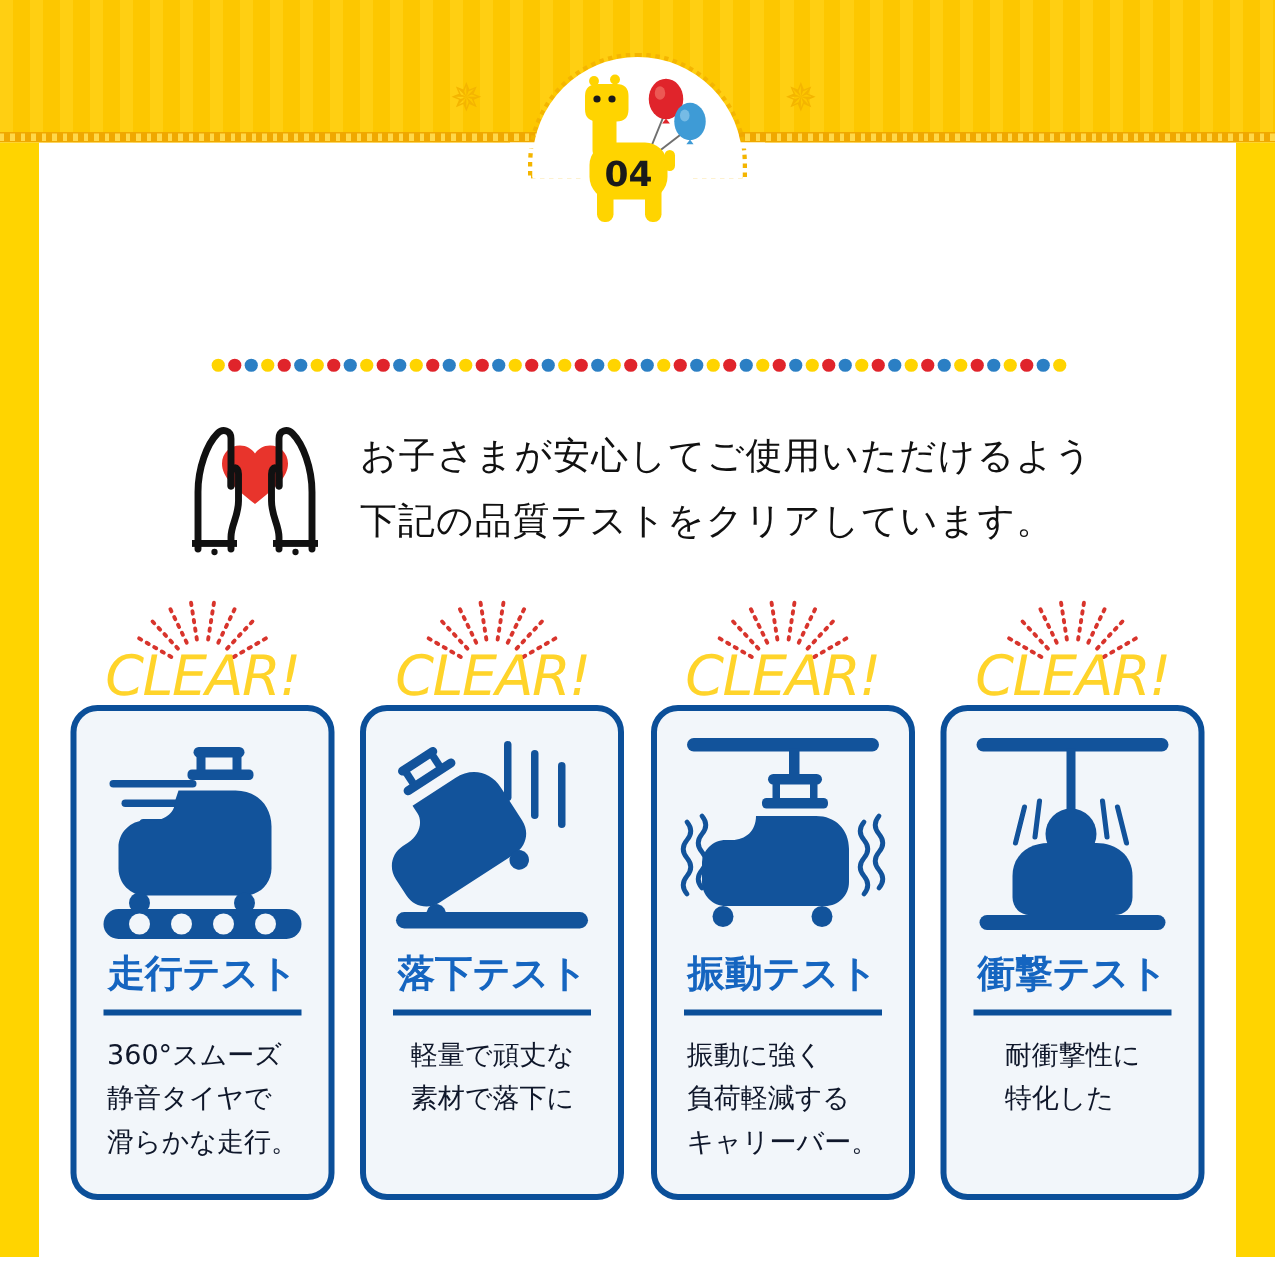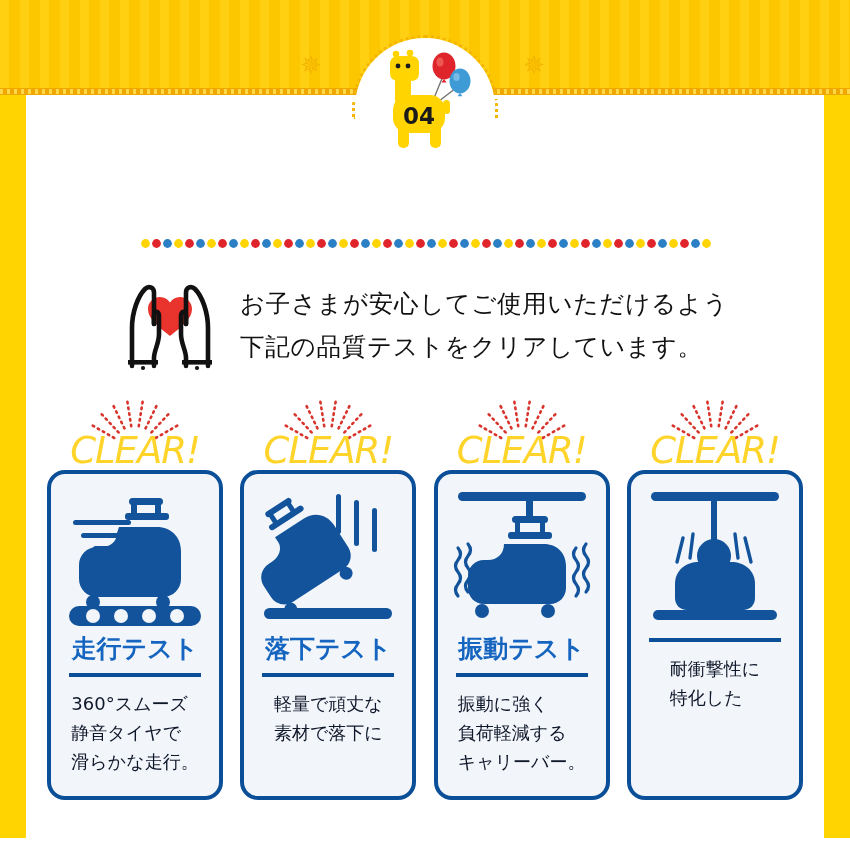--- a/index.html
+++ b/index.html
@@ -516,20 +516,21 @@
             <rect x="18" y="130" width="124" height="10" rx="5"></rect>
           </g>
 
           <g fill="none" stroke="#12539b" stroke-width="3.4" stroke-linecap="round">
             <path d="M48 58 L42 82"></path>
             <path d="M58 54 L55 78"></path>
             <path d="M110 58 L116 82"></path>
             <path d="M100 54 L103 78"></path>
           </g>
         </svg>
+        <div class="card-title">衝撃テスト</div>
         <div class="card-rule"></div>
         <div class="card-body">
           <div>耐衝撃性に</div>
           <div>特化した</div>
         </div>
       </div>
     </div>
 
   </div>
 </div>

